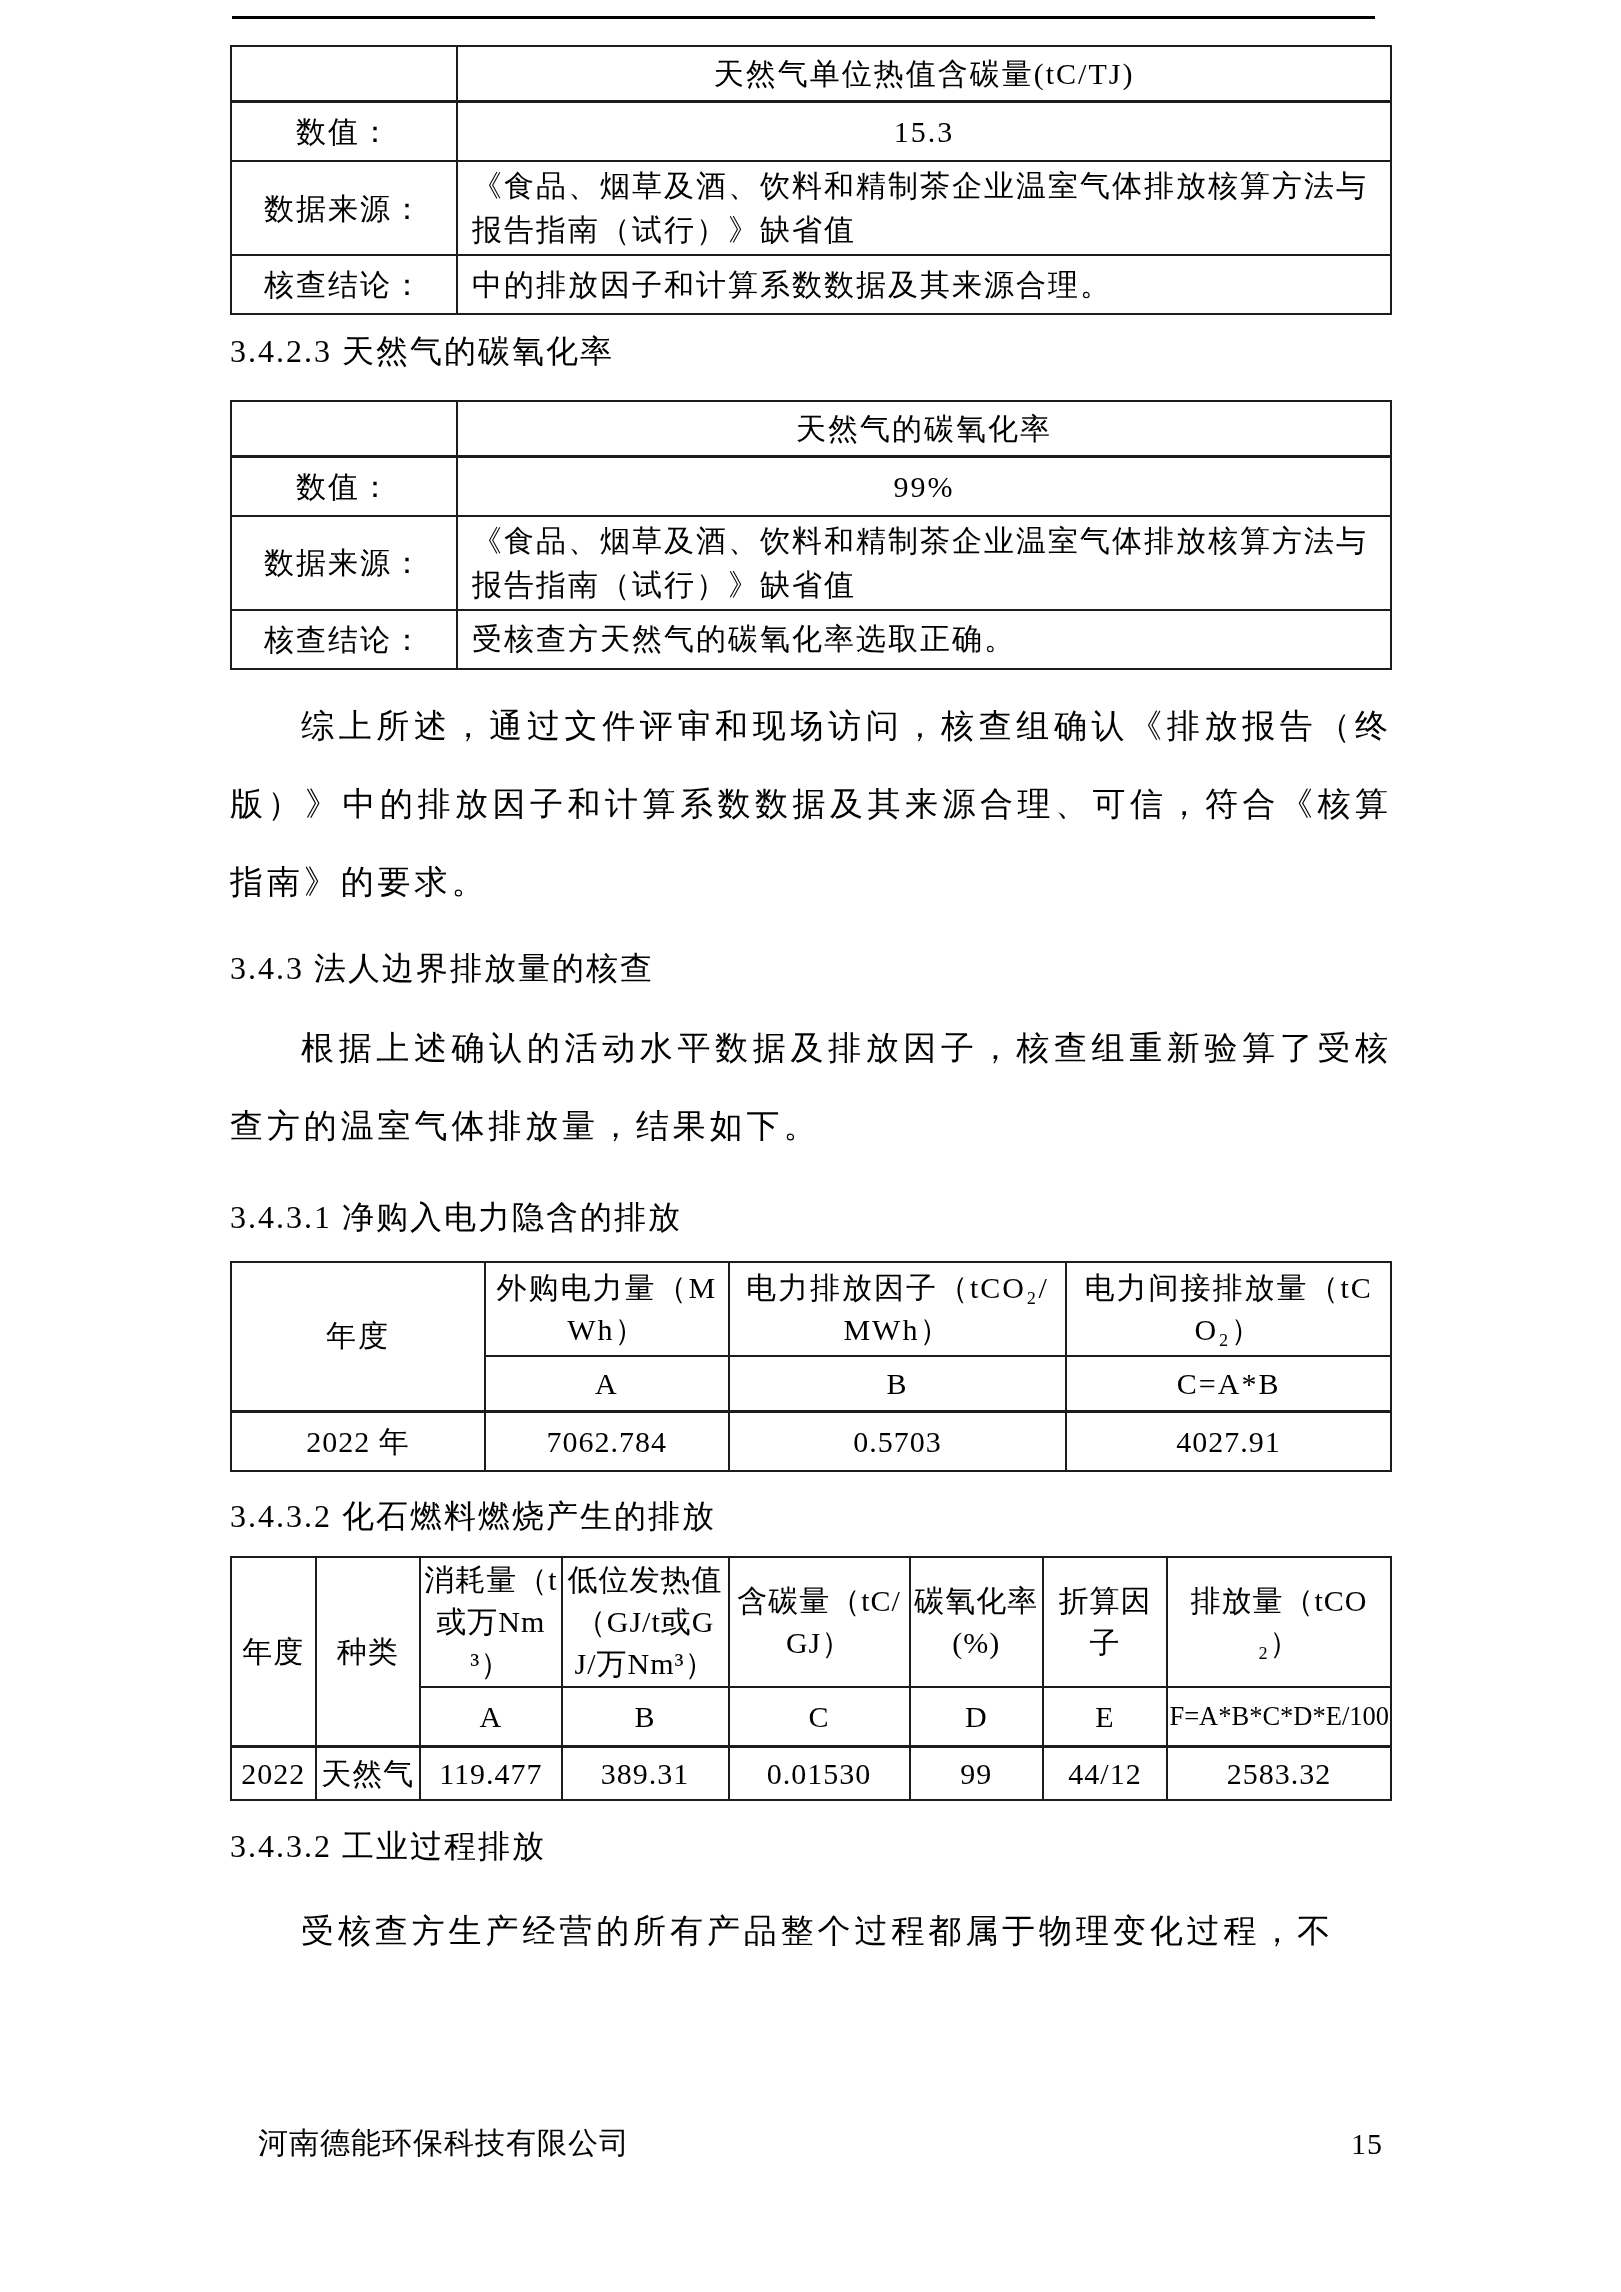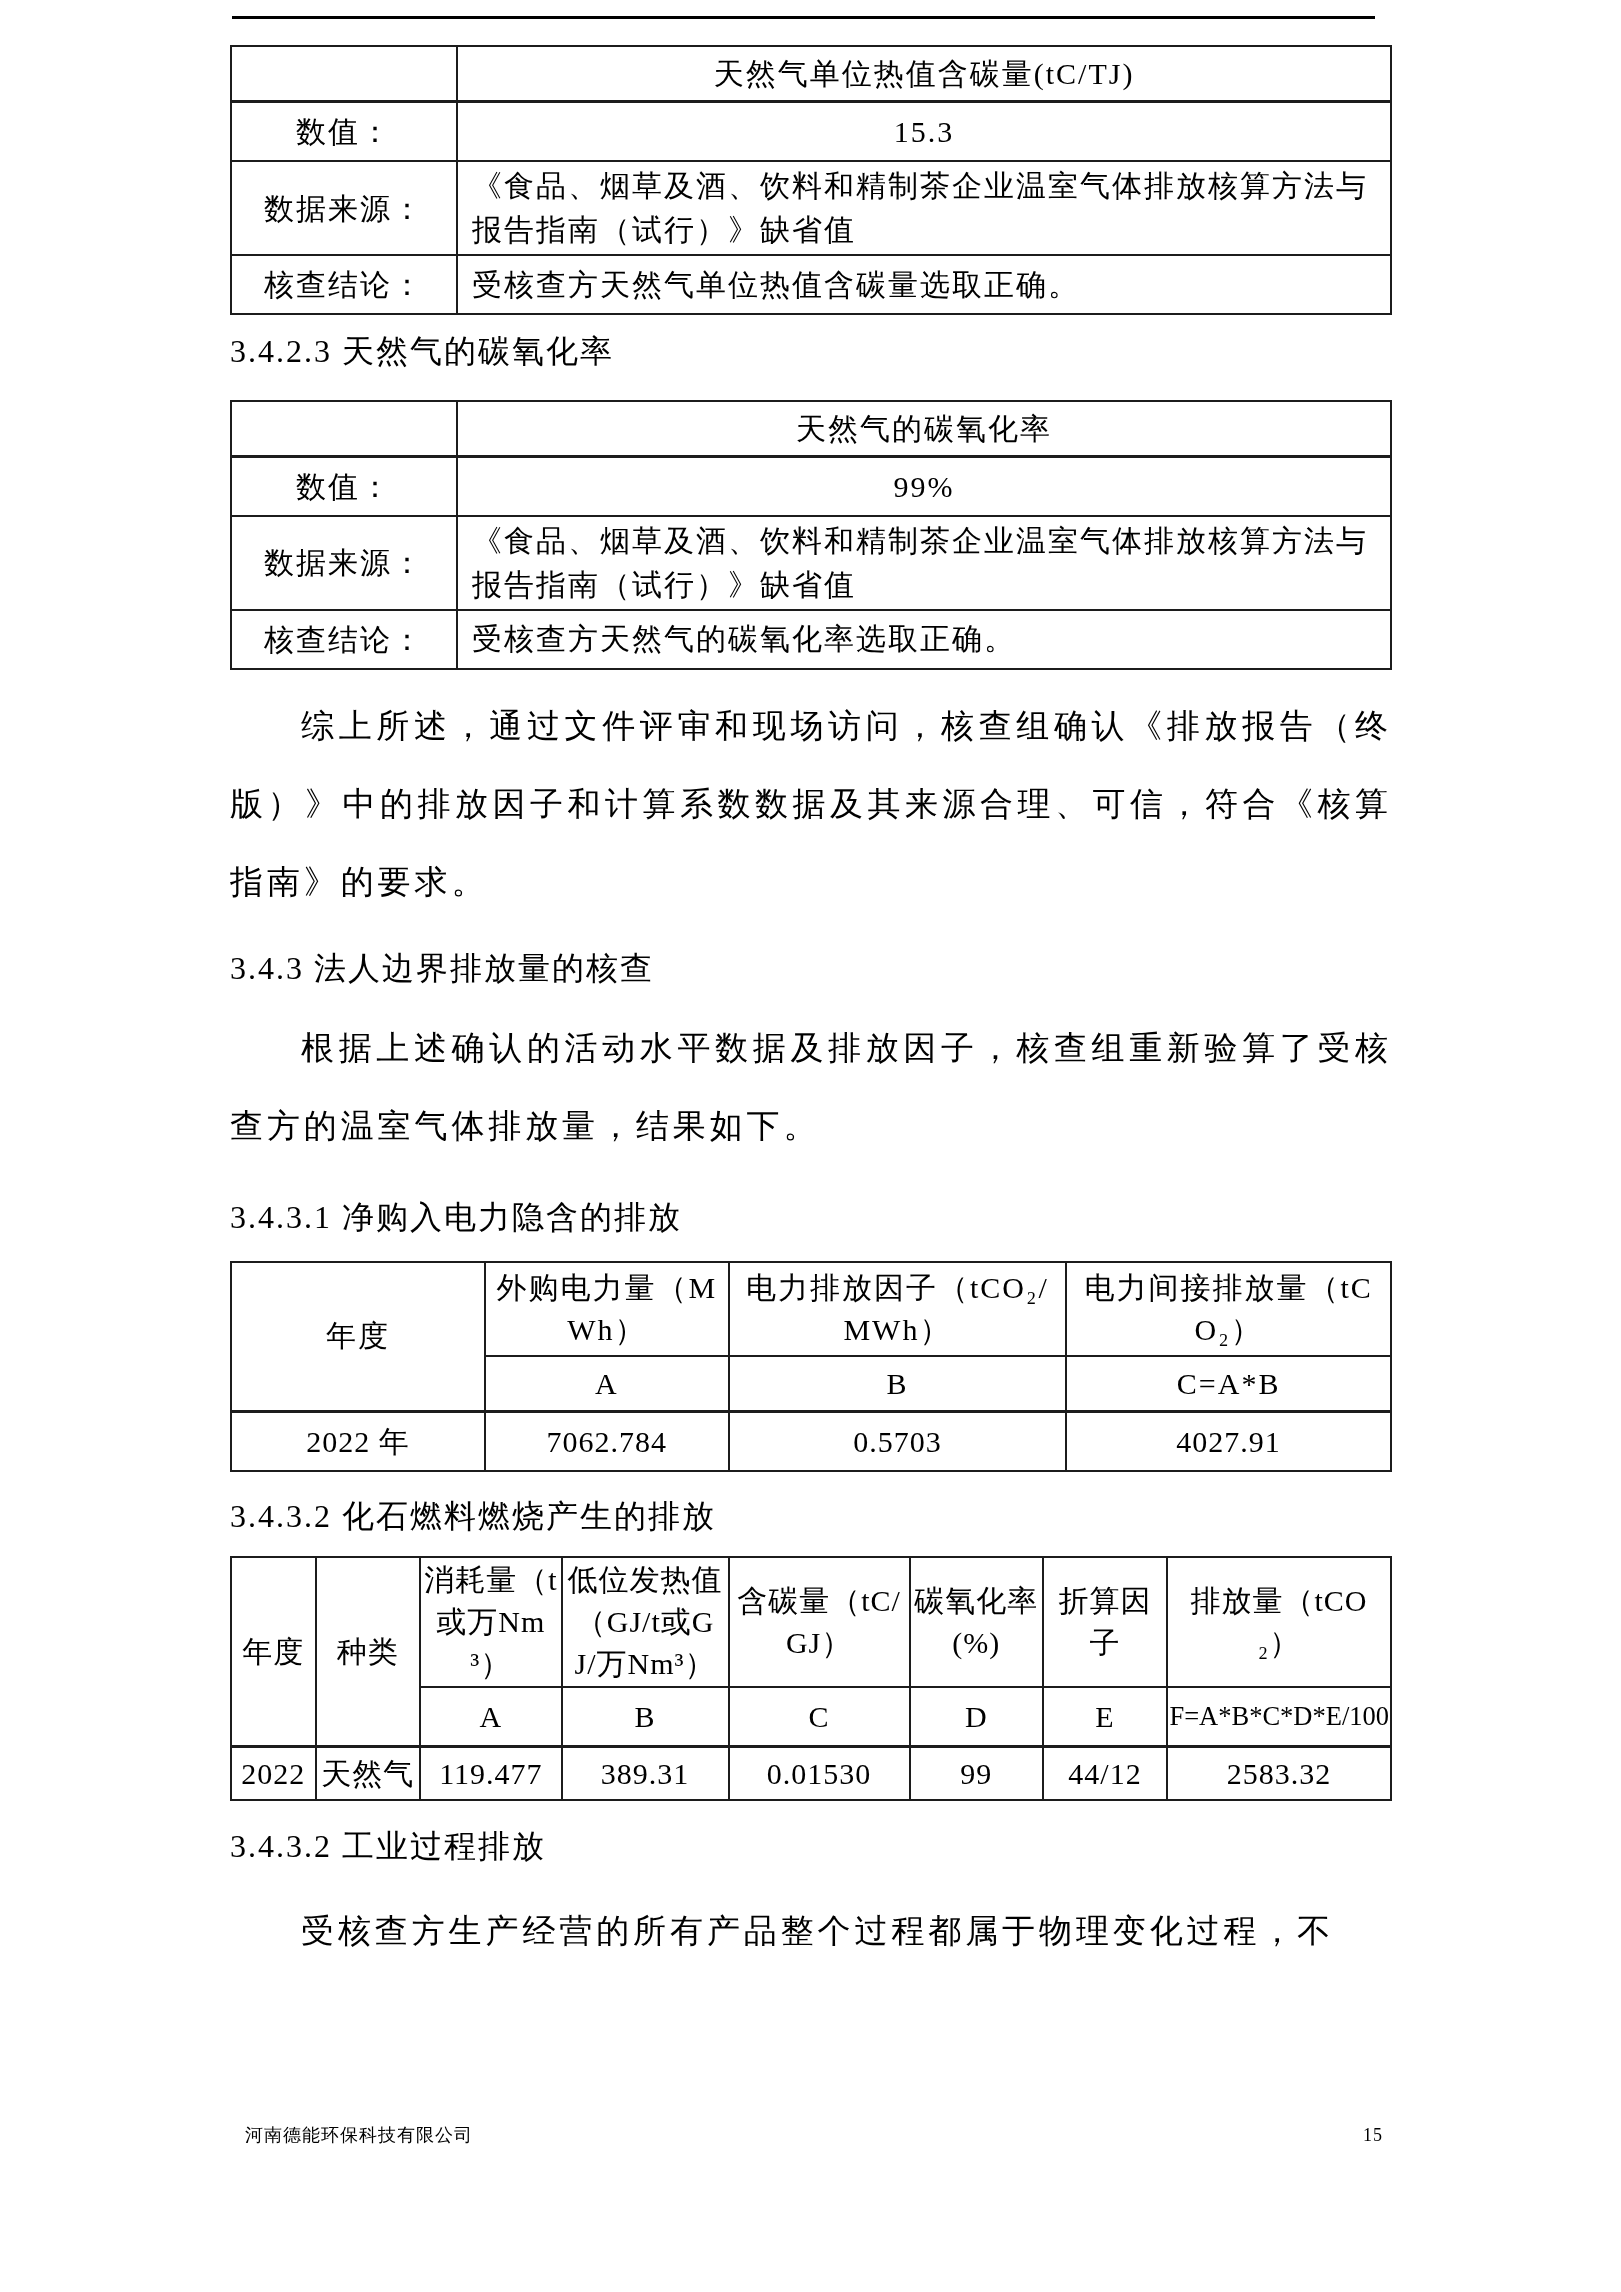--- a/index.html
+++ b/index.html
@@ -57,23 +57,23 @@
 
   
   .t-fossil{margin-top:15.7px;}
   .t-fossil td{padding:1px 2.9px;letter-spacing:1px;}
   .t-fossil tr.head-row td{height:122px;line-height:42px;}
   .t-fossil tr.code-row td{height:55px;}
   .t-fossil tr.data-row td{height:49px;border-top:3.9px solid #1c1c1c;}
   .t-fossil td.formula{font-size:26.5px;letter-spacing:0;padding:1px 1px;text-align:right;}
 
   .footer{
-    position:absolute;left:245px;right:238px;top:2123px;
+    position:absolute;left:258px;right:238px;top:2123px;
     display:flex;justify-content:space-between;align-items:center;
-    font-size:18px;letter-spacing:1px;
+    font-size:30px;letter-spacing:1px;
   }
 </style>
 </head>
 <body>
 
 <div class="content">
 
   <hr class="header-rule">
 
   <table class="tbl kv">
@@ -89,21 +89,21 @@
     <tr class="val-row">
       <td class="lbl">数值：</td>
       <td>15.3</td>
     </tr>
     <tr class="src-row">
       <td class="lbl">数据来源：</td>
       <td class="left">《食品、烟草及酒、饮料和精制茶企业温室气体排放核算方法与报告指南（试行）》缺省值</td>
     </tr>
     <tr class="con-row">
       <td class="lbl">核查结论：</td>
-      <td class="left">受核查方天然气单位热值含碳量选取正确。</td>
+      <td class="left">中的排放因子和计算系数数据及其来源合理。</td>
     </tr>
   </tbody>
     </table>
 
   <div class="sec-heading h-3423">3.4.2.3 天然气的碳氧化率</div>
 
   <table class="tbl kv kv2">
     <colgroup>
         <col style="width:19.5%">
         <col style="width:80.5%">

